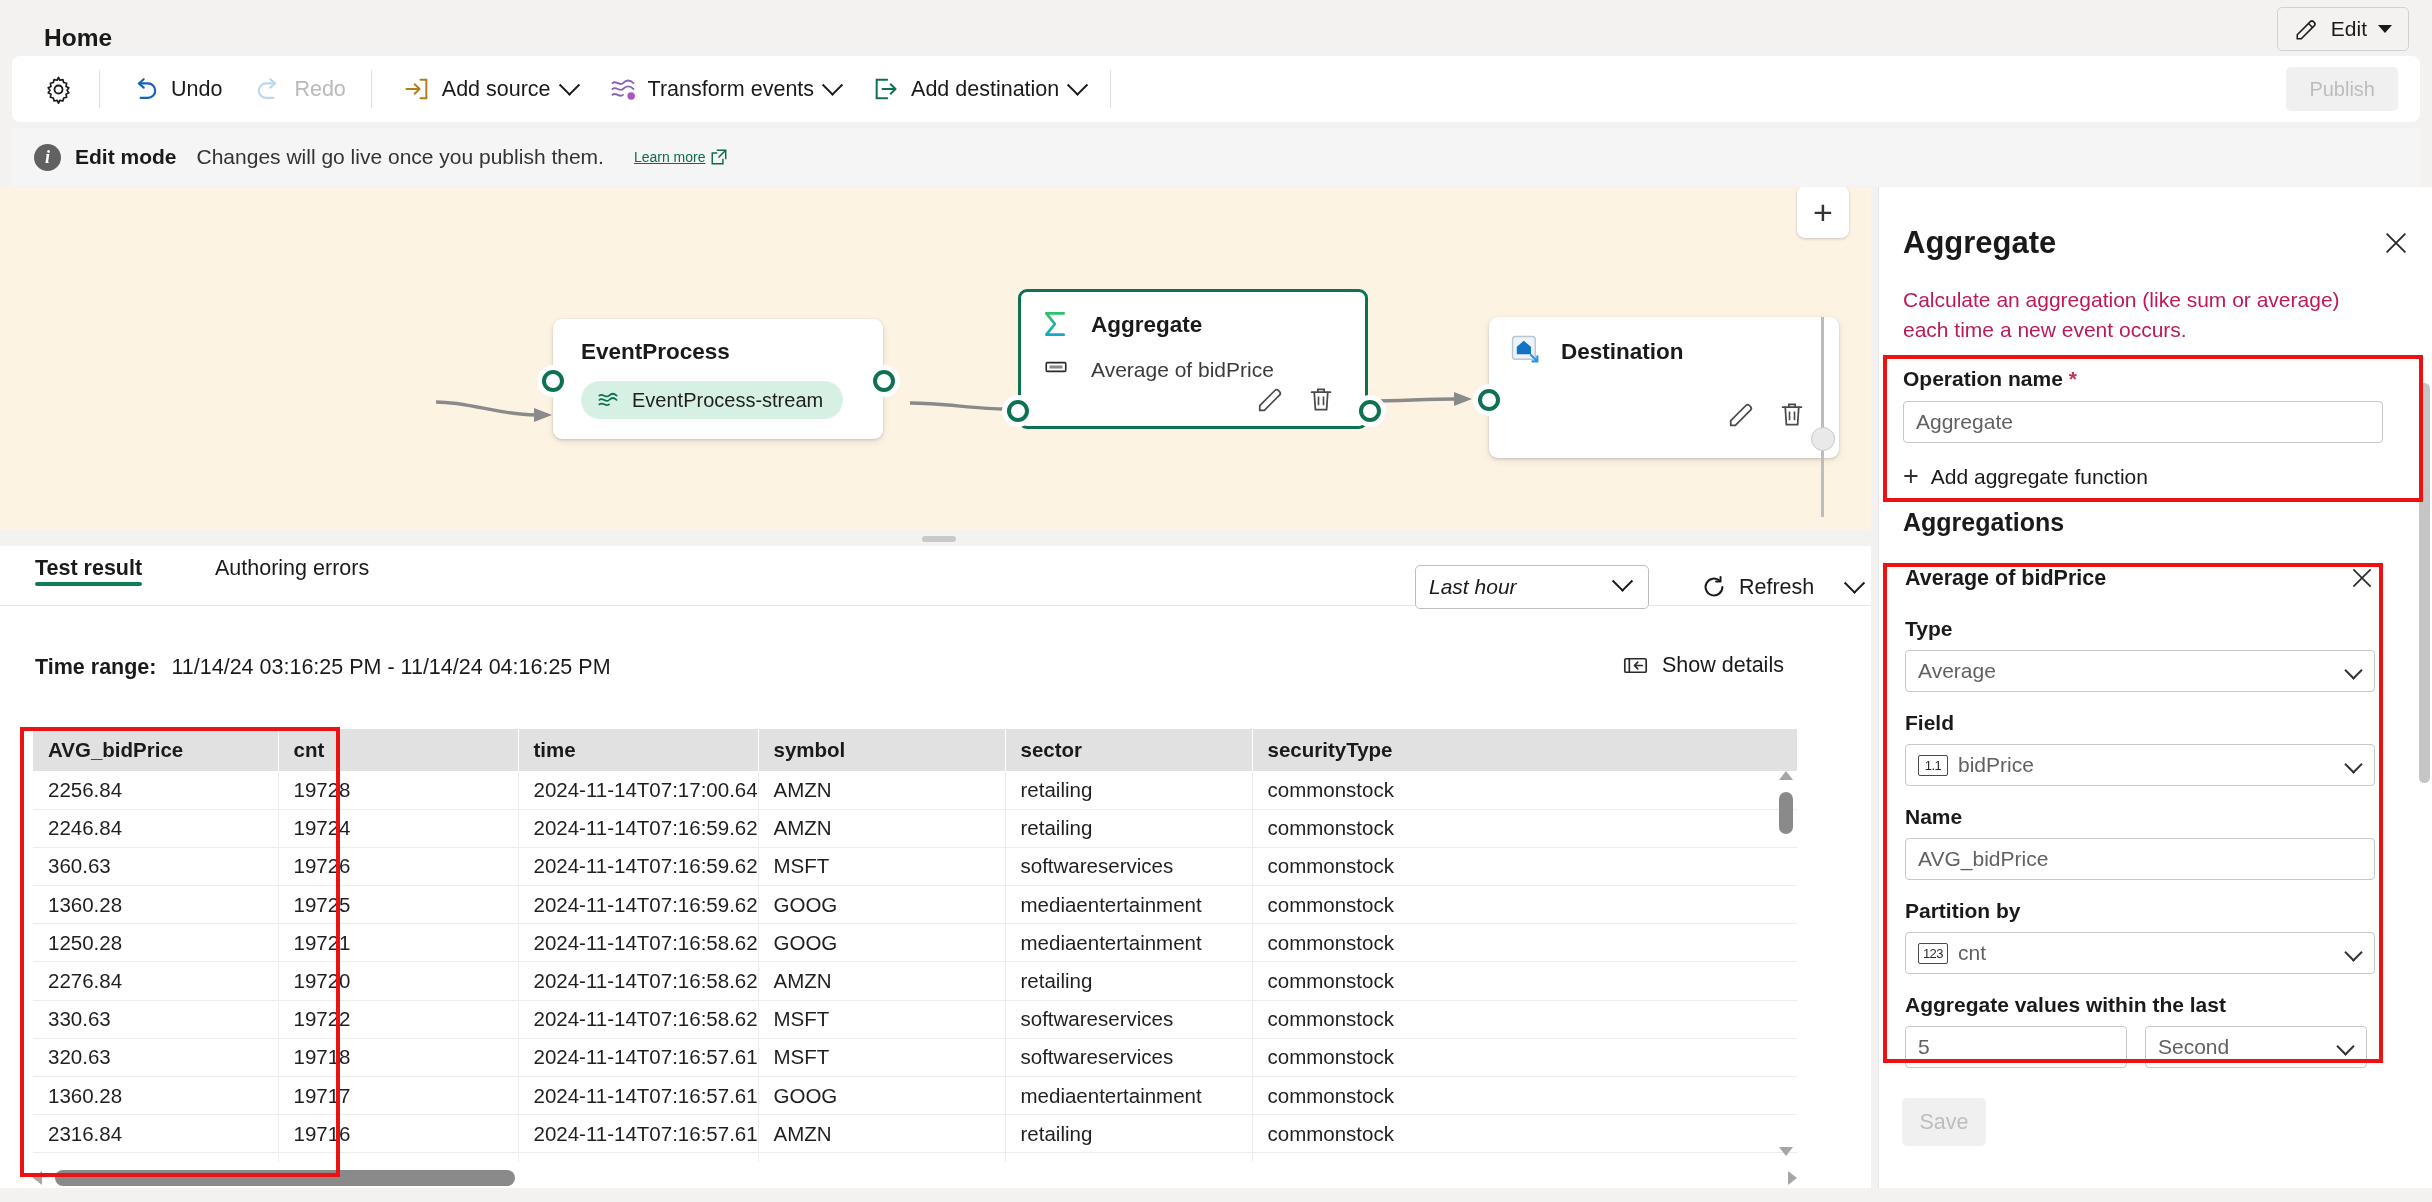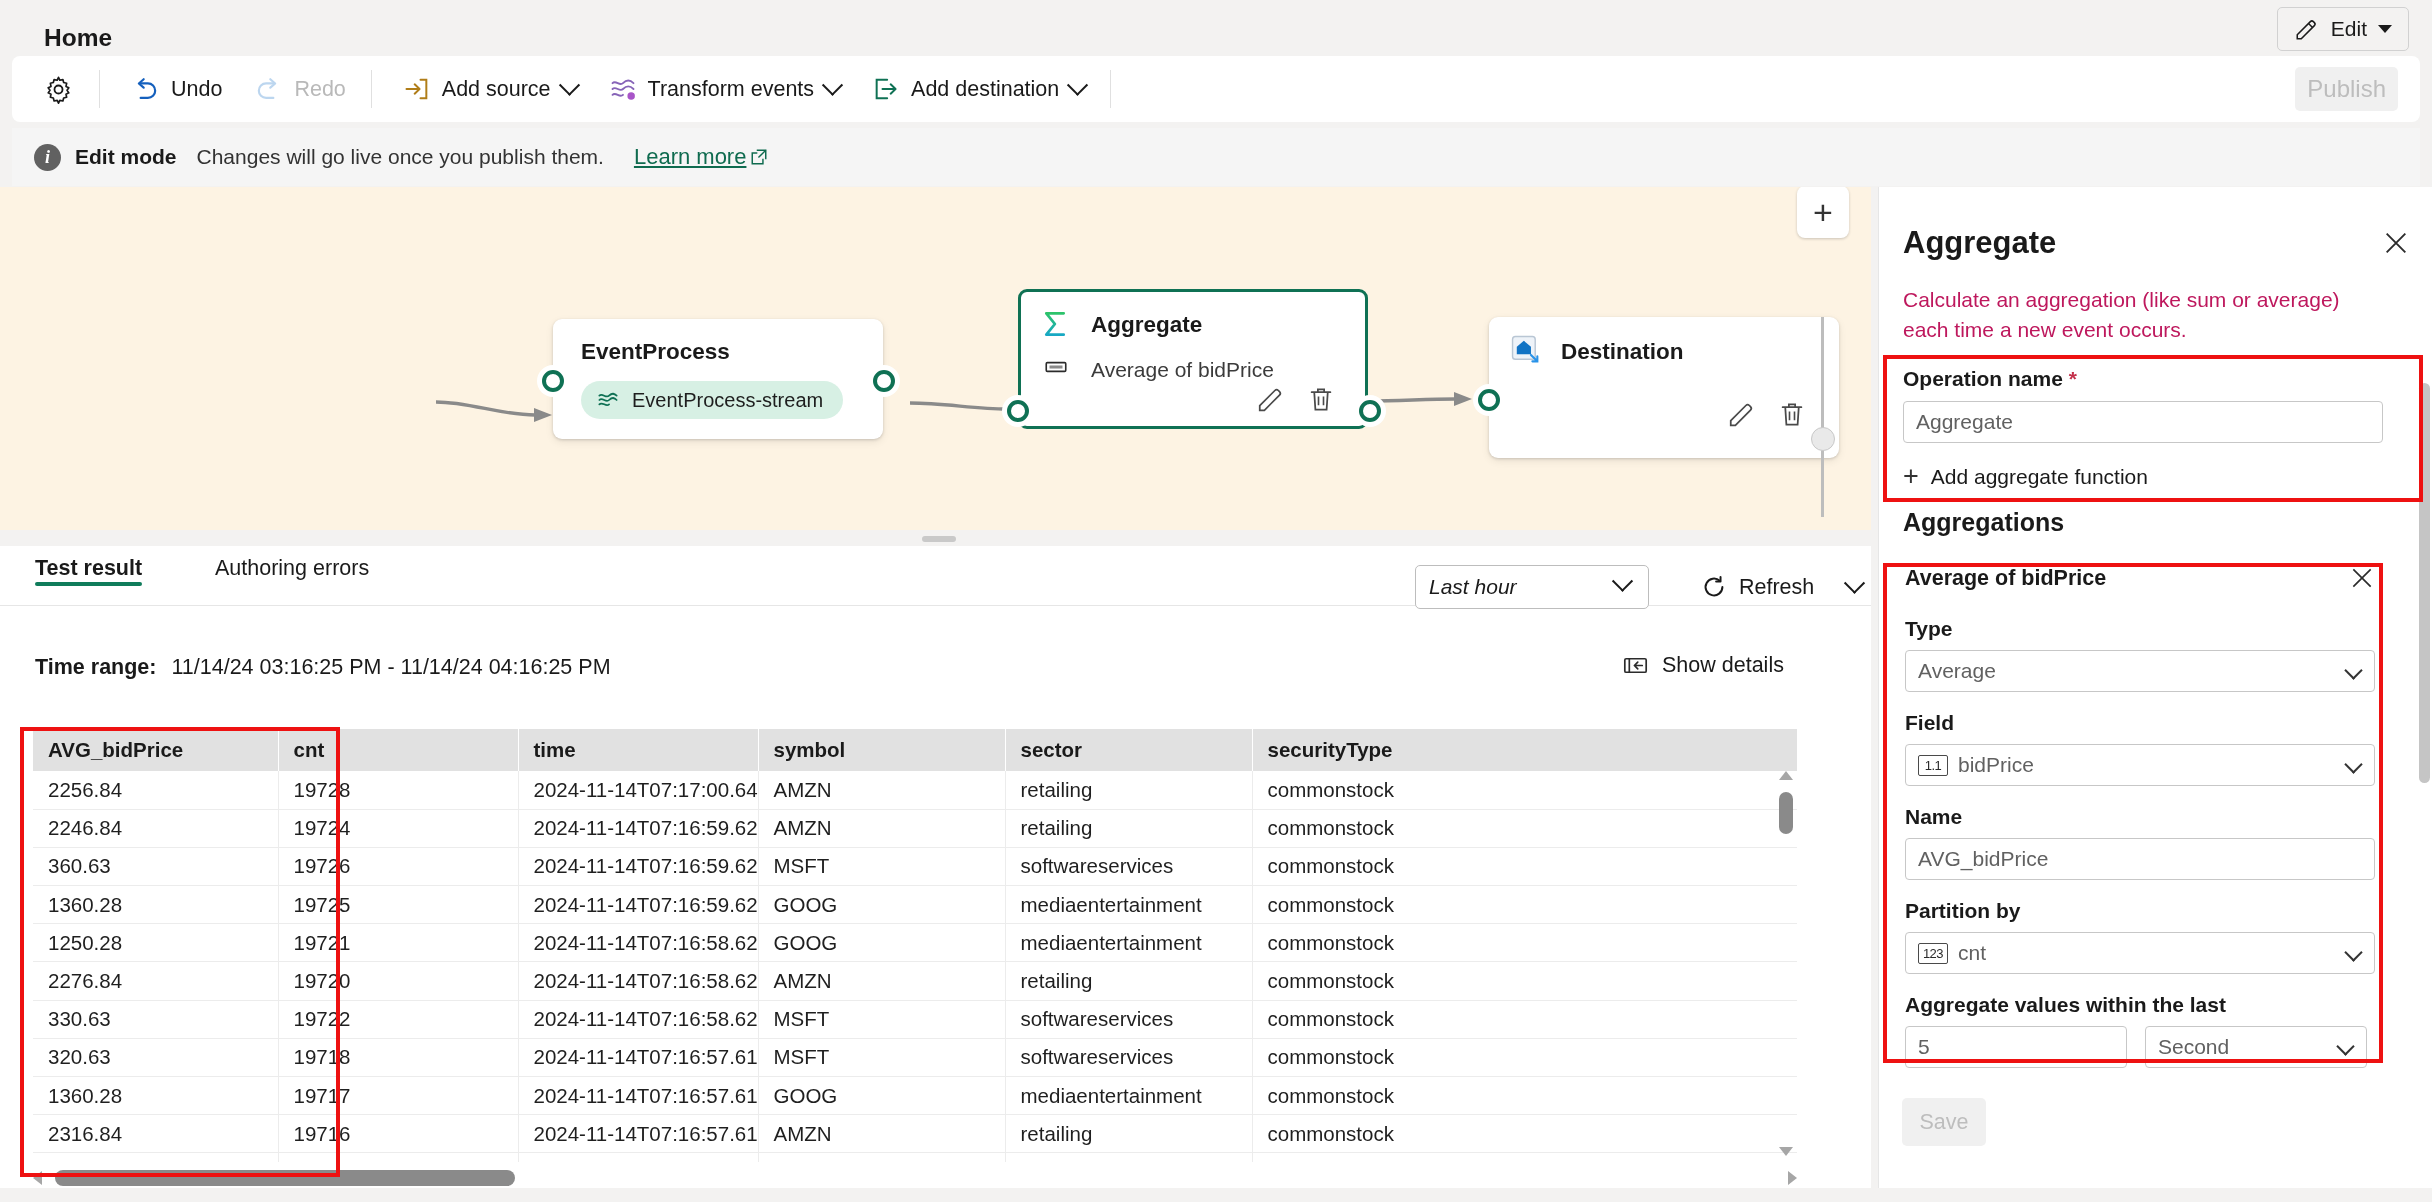--- a/index.html
+++ b/index.html
@@ -62,42 +62,42 @@
   .cmd-item.disabled { color: #b9b9b9; cursor: default; }
   .cmd-sep { width: 1px; height: 38px; background: #e0e0e0; margin: 0 12px; }
   .gear-wrap { margin-left: 18px; }
   .chev {
     display: inline-block; width: 15px; height: 15px;
     border-right: 2.4px solid currentColor; border-bottom: 2.4px solid currentColor;
     transform: rotate(45deg) translate(-3px,-3px);
   }
   .publish-btn {
     position: absolute; right: 22px; top: 11px;
-    height: 44px; padding: 0 12px;
+    height: 44px; padding: 0 23px;
     background: #f0f0f0; border: none; border-radius: 5px;
-    font-size: 24px; color: #bdbdbd; cursor: default;
+    font-size: 20px; color: #bdbdbd; cursor: default;
     font-family: "Liberation Sans", sans-serif;
   }
 
   
   .banner {
     position: absolute; left: 12px; top: 128px; width: 2408px; height: 58px;
     background: #f5f5f5;
     display: flex; align-items: center; padding-left: 22px; gap: 14px;
   }
   .info-dot {
     width: 27px; height: 27px; border-radius: 50%; background: #616161;
     color: #fff; font-size: 18px; font-weight: 700; font-style: italic;
     display: flex; align-items: center; justify-content: center;
     font-family: "Liberation Serif", serif;
   }
   .banner-strong { font-size: 21px; font-weight: 700; color: #1a1a1a; }
   .banner-text { font-size: 21px; color: #333; margin-left: 6px; }
   .banner-link {
-    font-size: 22px; color: #0f6b4f; text-decoration: underline;
+    font-size: 14px; color: #0f6b4f; text-decoration: underline;
     margin-left: 16px; cursor: pointer; display: inline-flex; align-items: center; gap: 4px;
   }
 
   
   .canvas {
     position: absolute; left: 0; top: 187px; width: 1871px; height: 343px;
     background: #fdf3e3;
     overflow: hidden;
   }
   .node {

